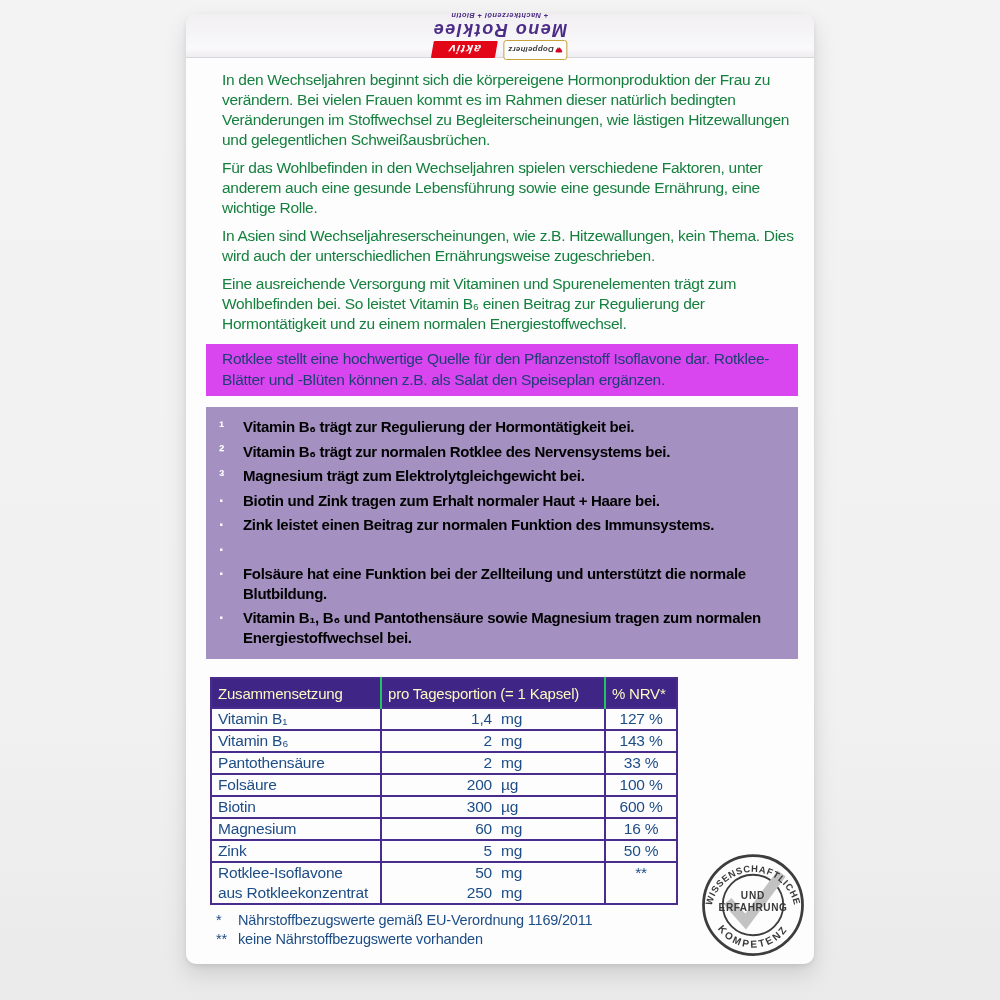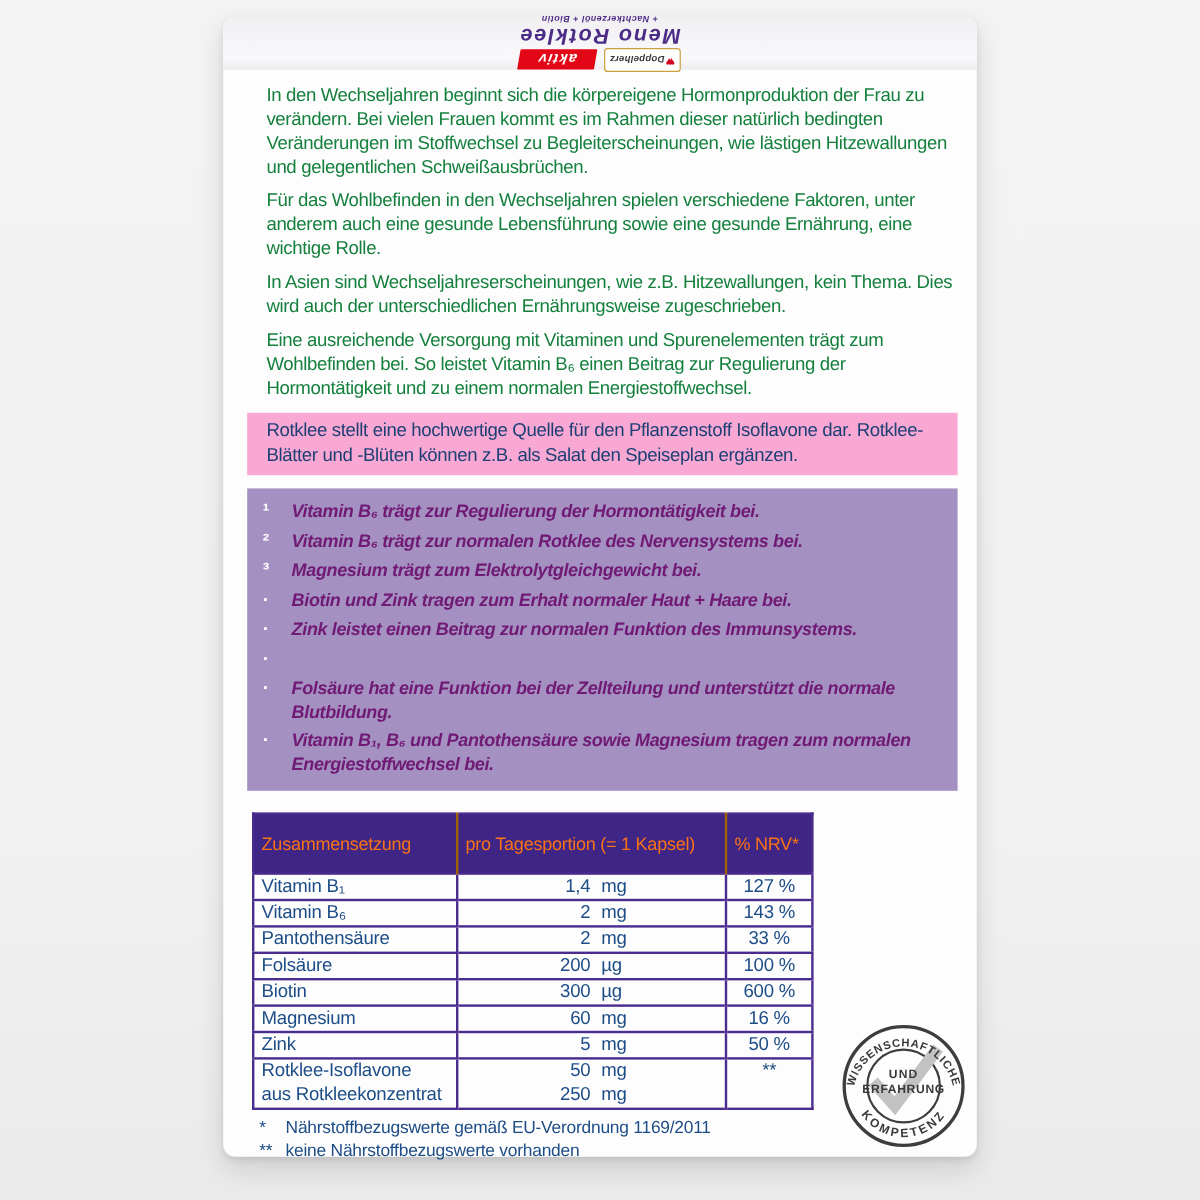--- a/index.html
+++ b/index.html
@@ -19,34 +19,34 @@
            display:flex;align-items:center;justify-content:center;gap:2px;}
   .dh-heart{color:#d2051e;font-size:10px;letter-spacing:-4px;line-height:10px;margin-right:3px;}
   .dh-word{font-style:italic;font-weight:700;font-size:8px;color:#3a3a3a;letter-spacing:.2px;}
   .aktiv{background:#e30617;color:#fff;font-style:italic;font-weight:700;font-size:12px;
          padding:1.5px 16px;transform:skewX(-10deg);letter-spacing:1px;border-radius:1px;}
   .prod-name{font-style:italic;font-weight:800;font-size:18px;line-height:18px;color:#4c2c87;letter-spacing:1.5px;}
   .prod-sub{font-style:italic;font-weight:700;font-size:7.5px;line-height:9px;color:#4c2c87;letter-spacing:.4px;}
   
   .para{margin:8px 16px 0 36px;font-size:15.5px;line-height:20px;letter-spacing:-0.3px;color:#15803d;}
   .para.first{margin-top:12px;}
-  .highlight{margin:10px 16px 0 20px;background:#f9a8d4;color:#1c3f74;
+  .highlight{margin:10px 16px 0 20px;background:#d946ef;color:#1c3f74;
              padding:4px 12px 6px 16px;font-size:15.5px;line-height:21px;letter-spacing:-0.3px;}
   .benefits{margin:11px 16px 0 20px;background:#a491c1;padding:10px 16px 12px 10px;}
   .b-item{display:flex;margin-top:5px;}
   .b-item.first{margin-top:0;}
   .b-marker{flex:none;width:24px;color:#fff;font-weight:700;font-size:16px;line-height:19.5px;text-align:left;padding-left:3px;}
-  .b-text{color:#701a75;font-weight:700;font-size:15px;line-height:19.5px;letter-spacing:-0.3px;font-style:italic;}
+  .b-text{color:#000000;font-weight:700;font-size:15px;line-height:19.5px;letter-spacing:-0.3px;}
   
   table.nutri{margin:18px 0 0 24px;border-collapse:collapse;width:466px;table-layout:fixed;
               color:#1d4d86;font-size:15.5px;letter-spacing:-0.2px;
               border:2px solid #4a2b8e;}
-  .nutri th{background:#3f2585;color:#f97316;font-weight:500;font-size:15px;
-            text-align:left;padding:14px 6px;height:20px;}
-  .nutri th.c2v,.nutri th.c3v{border-left:2px solid #a16207;}
+  .nutri th{background:#3f2585;color:#fef9c3;font-weight:500;font-size:15px;
+            text-align:left;padding:4px 6px;height:20px;}
+  .nutri th.c2v,.nutri th.c3v{border-left:2px solid #22c55e;}
   .nutri td{border-top:2px solid #4a2b8e;padding:0 6px;line-height:20px;vertical-align:top;}
   .nutri td.c2v,.nutri td.c3v{border-left:2px solid #4a2b8e;}
   .amtline{display:flex;}
   .amt{width:104px;text-align:right;}
   .unit{padding-left:9px;}
   td.c3v{text-align:center;padding:0 4px;}
   
   .foot{margin:6px 0 0 30px;color:#1d4d86;font-size:14.5px;line-height:19px;letter-spacing:-0.2px;}
   .f-item{display:flex;}
   .f-marker{flex:none;width:22px;}

